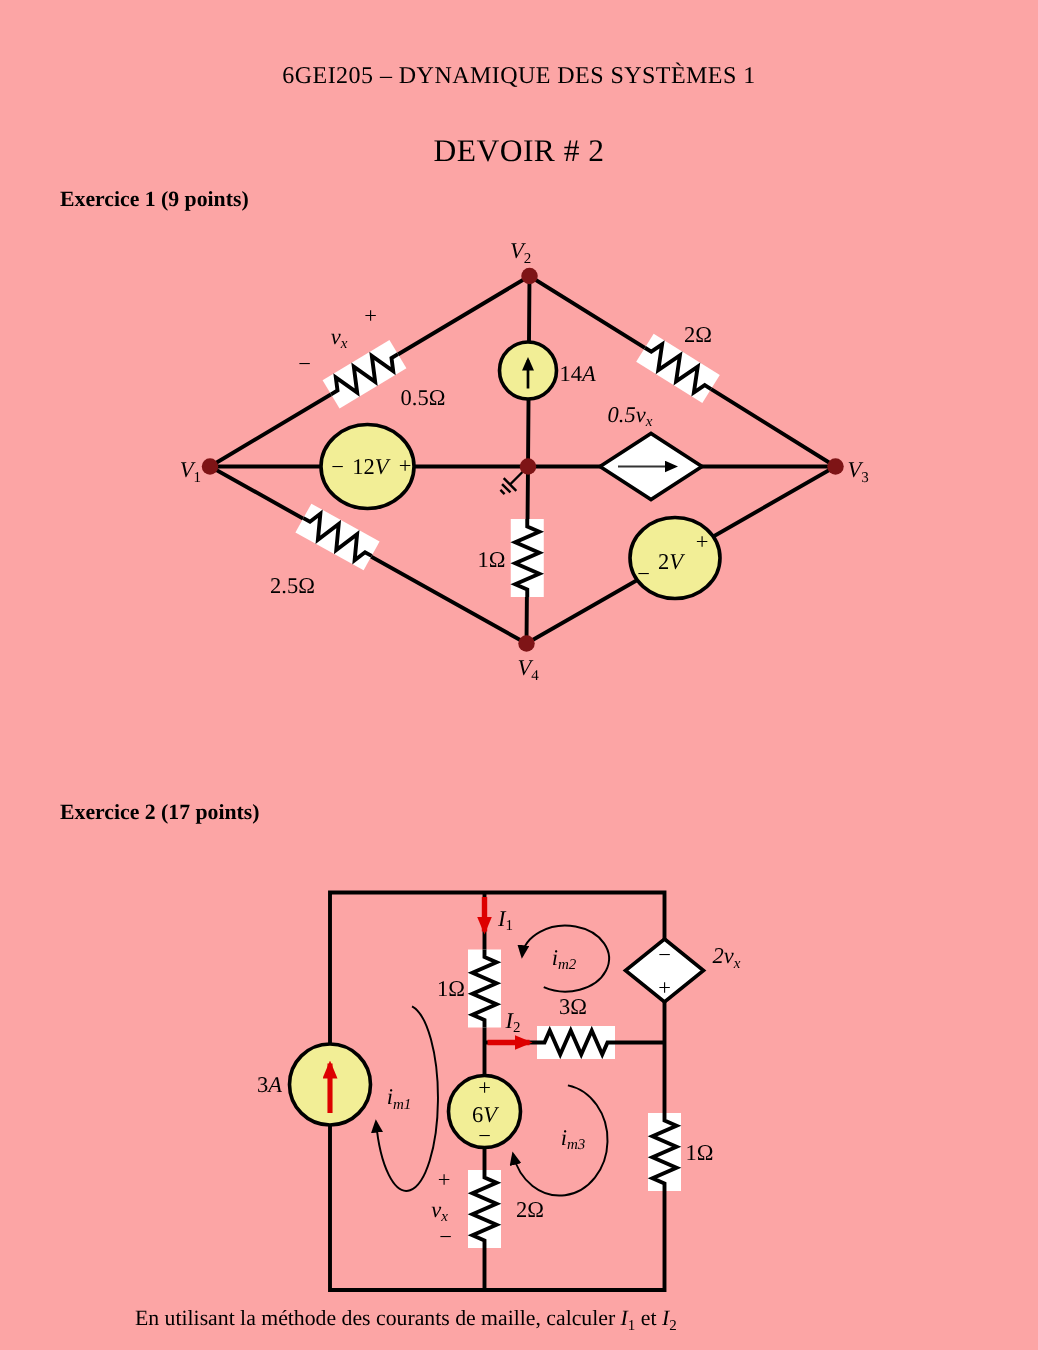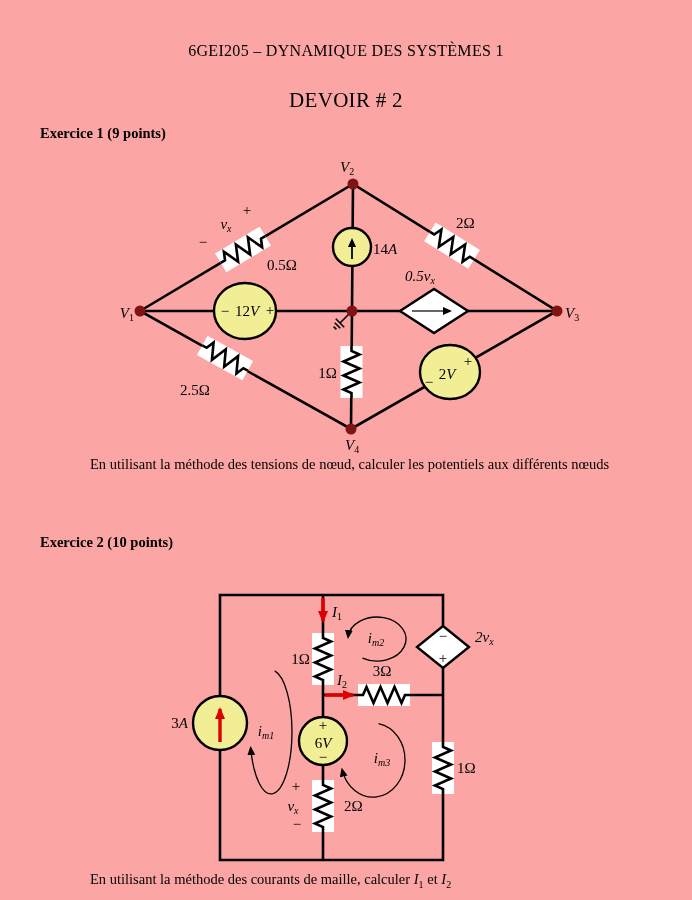--- a/index.html
+++ b/index.html
@@ -107,24 +107,23 @@
     <text x="126" y="81" text-anchor="middle"><tspan class="it">v</tspan><tspan class="sub it" dy="3">x</tspan></text>
     <text x="103" y="99" text-anchor="middle">−</text>
 
     <text x="167" y="122">0.5Ω</text>
     <text x="356" y="80">2Ω</text>
     <text x="80" y="247">2.5Ω</text>
     <text x="237" y="230" text-anchor="end">1Ω</text>
   </svg>
 
   <div class="para" style="top:455px">
-    <div>En utilisant la méthode des tensions de nœud, calculer les potentiels aux différents nœuds</div>
   </div>
 
-  <div class="heading" style="top:534px">Exercice 2 (10 points)</div>
+  <div class="heading" style="top:534px">Exercice 2 (17 points)</div>
 
   <svg style="left:160px;top:585px" width="380" height="292" viewBox="0 0 380 292">
 
     <path class="wire" d="M60,10 H283 V275 H60 Z M163,10 V275 M163,110 H283"></path>
 
     <g transform="translate(163,74) rotate(90)">
       <rect x="-26" y="-11" width="52" height="22" fill="#fff"></rect>
         <use href="#rz"></use>
       </g>
     <g transform="translate(224,110)">

